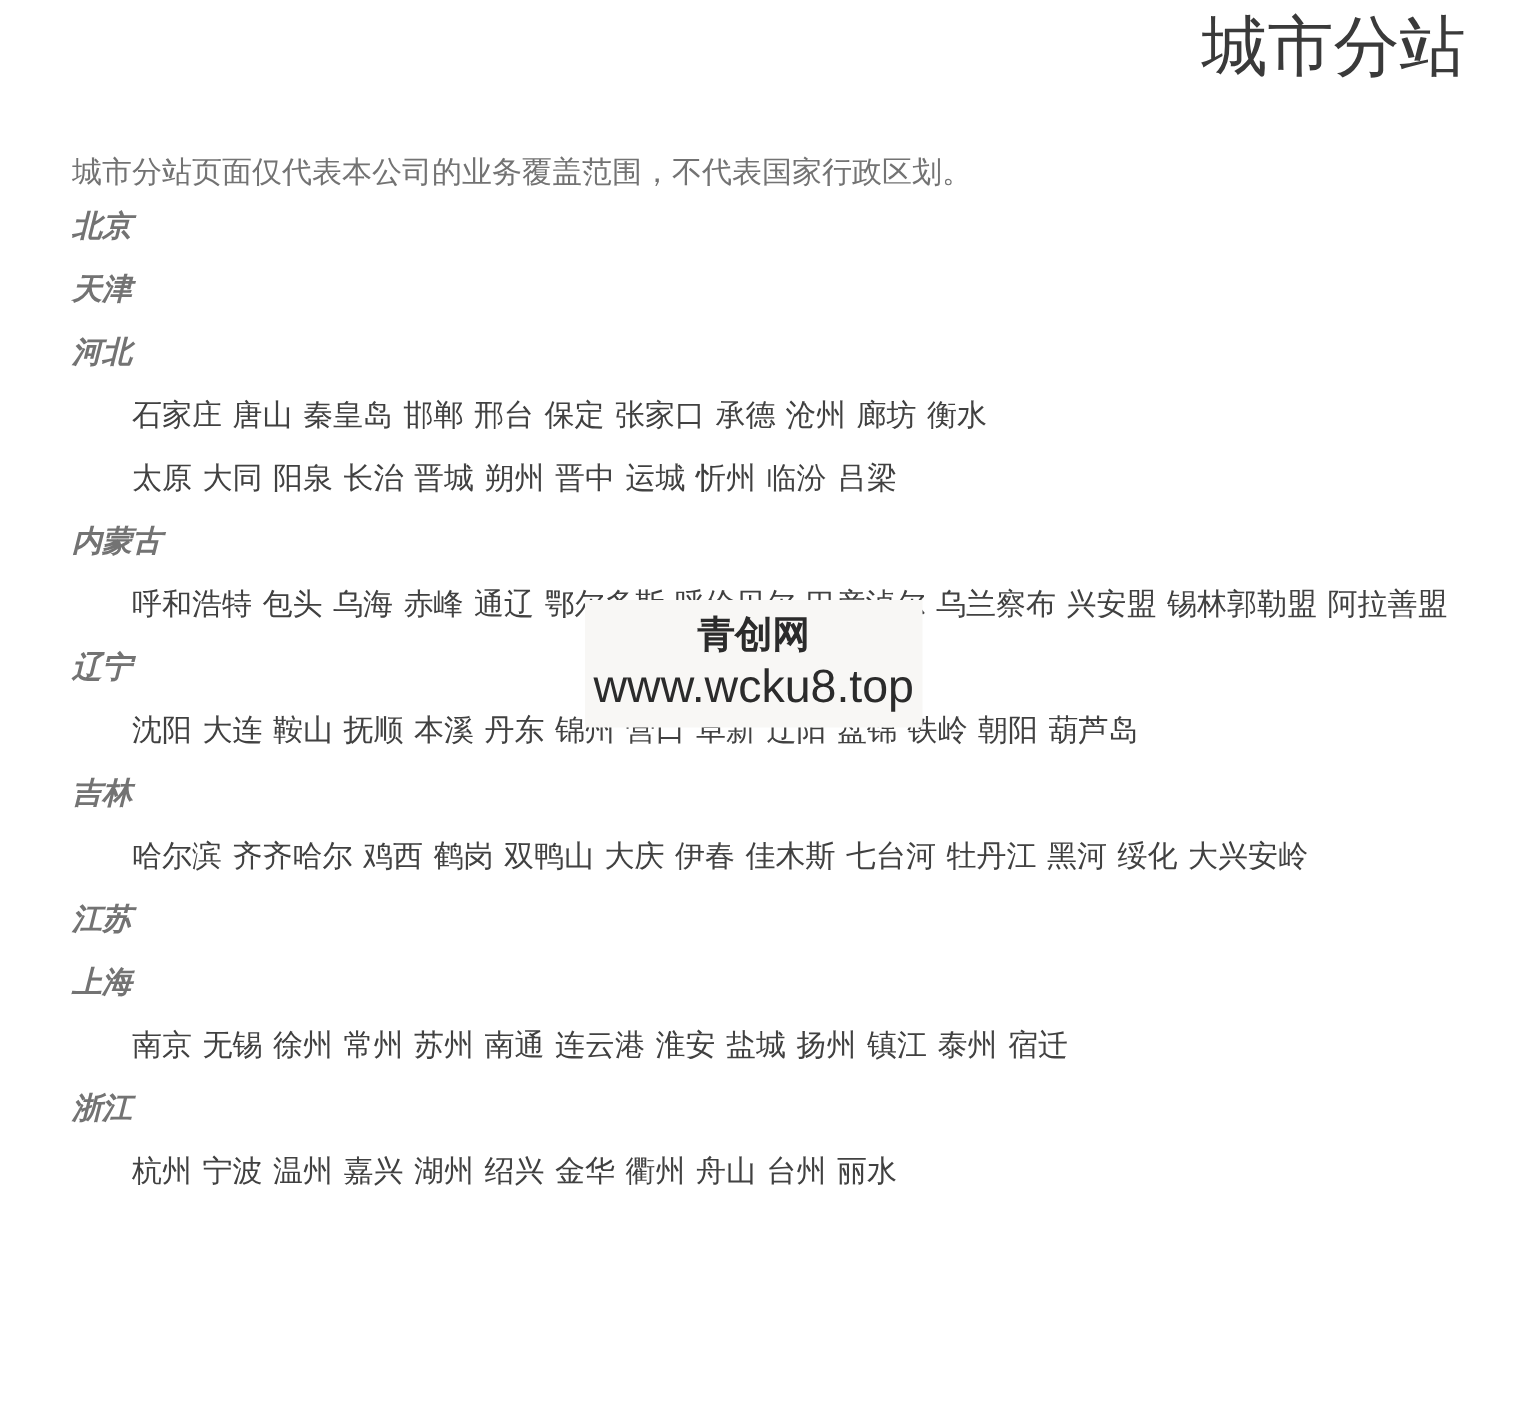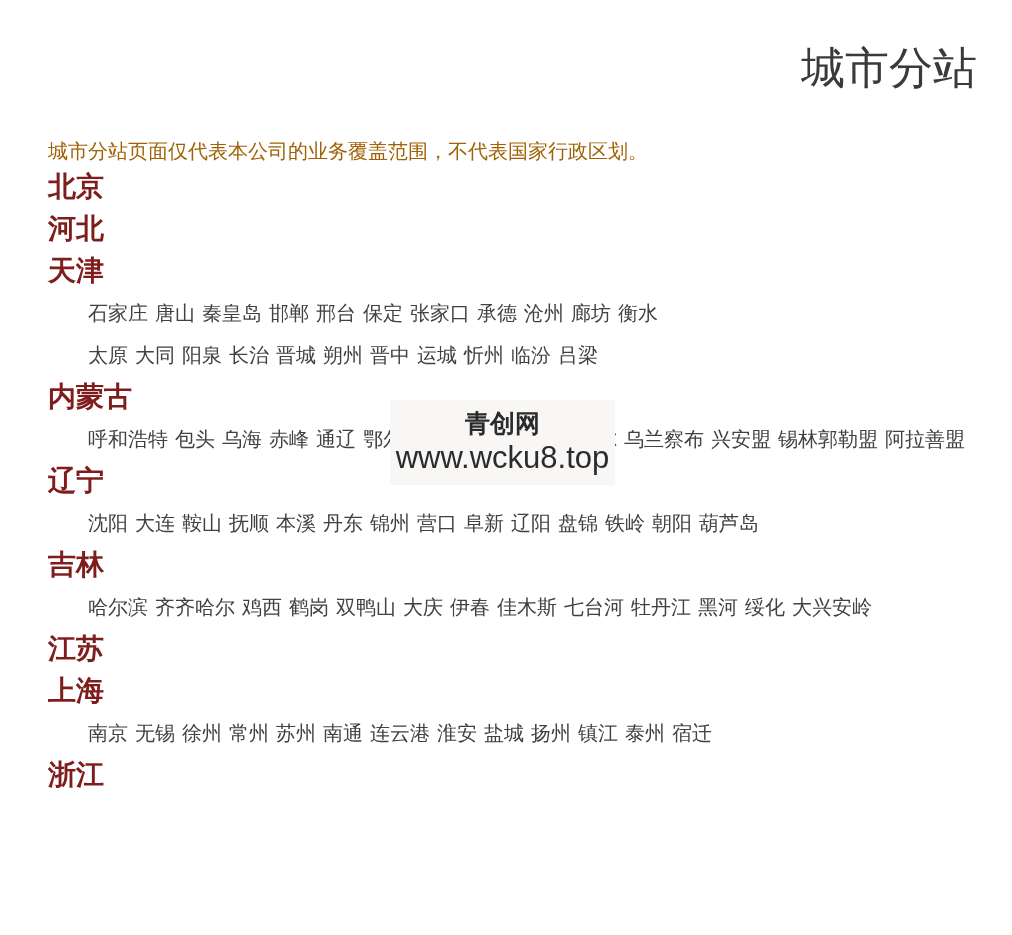--- a/index.html
+++ b/index.html
@@ -11,34 +11,34 @@
     overflow: hidden;
     font-family: "Liberation Sans", "DejaVu Sans", sans-serif;
   }
   .page { padding: 6px 35px 0 48px; }
   .page-title {
     text-align: right;
     font-size: 44px;
     line-height: 52px;
     font-weight: 400;
     color: #3a3a3a;
-    margin-top: 36px;
   }
   .disclaimer {
     margin-top: 42px;
     font-size: 20px;
     line-height: 30px;
-    color: #a16207;
+    color: #737373;
   }
   .sections { margin-top: 0; }
   .province {
-    font-size: 28px;
+    font-size: 20px;
     line-height: 42px;
     font-weight: 700;
-    color: #7f1d1d;
+    color: #737373;
+    font-style: italic;
   }
   .cities {
     font-size: 20px;
     line-height: 42px;
     font-weight: 400;
     color: #414141;
     white-space: nowrap;
     margin-left: 40px;
   }
   .city {
@@ -75,33 +75,34 @@
   }
 </style>
 </head>
 <body>
 
 <div class="page">
   <h1 class="page-title">城市分站</h1>
   <p class="disclaimer">城市分站页面仅代表本公司的业务覆盖范围，不代表国家行政区划。</p>
   <div class="sections" id="sections">
       <h2 class="province">北京</h2>
+      <h2 class="province">天津</h2>
       <h2 class="province">河北</h2>
-      <h2 class="province">天津</h2>
       <p class="cities"><a class="city">石家庄</a><a class="city">唐山</a><a class="city">秦皇岛</a><a class="city">邯郸</a><a class="city">邢台</a><a class="city">保定</a><a class="city">张家口</a><a class="city">承德</a><a class="city">沧州</a><a class="city">廊坊</a><a class="city">衡水</a></p>
       <p class="cities"><a class="city">太原</a><a class="city">大同</a><a class="city">阳泉</a><a class="city">长治</a><a class="city">晋城</a><a class="city">朔州</a><a class="city">晋中</a><a class="city">运城</a><a class="city">忻州</a><a class="city">临汾</a><a class="city">吕梁</a></p>
       <h2 class="province">内蒙古</h2>
       <p class="cities"><a class="city">呼和浩特</a><a class="city">包头</a><a class="city">乌海</a><a class="city">赤峰</a><a class="city">通辽</a><a class="city">鄂尔多斯</a><a class="city">呼伦贝尔</a><a class="city">巴彦淖尔</a><a class="city">乌兰察布</a><a class="city">兴安盟</a><a class="city">锡林郭勒盟</a><a class="city">阿拉善盟</a></p>
       <h2 class="province">辽宁</h2>
       <p class="cities"><a class="city">沈阳</a><a class="city">大连</a><a class="city">鞍山</a><a class="city">抚顺</a><a class="city">本溪</a><a class="city">丹东</a><a class="city">锦州</a><a class="city">营口</a><a class="city">阜新</a><a class="city">辽阳</a><a class="city">盘锦</a><a class="city">铁岭</a><a class="city">朝阳</a><a class="city">葫芦岛</a></p>
       <h2 class="province">吉林</h2>
       <p class="cities"><a class="city">哈尔滨</a><a class="city">齐齐哈尔</a><a class="city">鸡西</a><a class="city">鹤岗</a><a class="city">双鸭山</a><a class="city">大庆</a><a class="city">伊春</a><a class="city">佳木斯</a><a class="city">七台河</a><a class="city">牡丹江</a><a class="city">黑河</a><a class="city">绥化</a><a class="city">大兴安岭</a></p>
       <h2 class="province">江苏</h2>
       <h2 class="province">上海</h2>
       <p class="cities"><a class="city">南京</a><a class="city">无锡</a><a class="city">徐州</a><a class="city">常州</a><a class="city">苏州</a><a class="city">南通</a><a class="city">连云港</a><a class="city">淮安</a><a class="city">盐城</a><a class="city">扬州</a><a class="city">镇江</a><a class="city">泰州</a><a class="city">宿迁</a></p>
       <h2 class="province">浙江</h2>
+      <p class="cities"><a class="city">杭州</a><a class="city">宁波</a><a class="city">温州</a><a class="city">嘉兴</a><a class="city">湖州</a><a class="city">绍兴</a><a class="city">金华</a><a class="city">衢州</a><a class="city">舟山</a><a class="city">台州</a><a class="city">丽水</a></p>
     </div>
 </div>
 
 <div class="watermark">
   <span class="wm-line1">青创网</span>
   <span class="wm-line2">www.wcku8.top</span>
 </div>
 
 </body></html>

